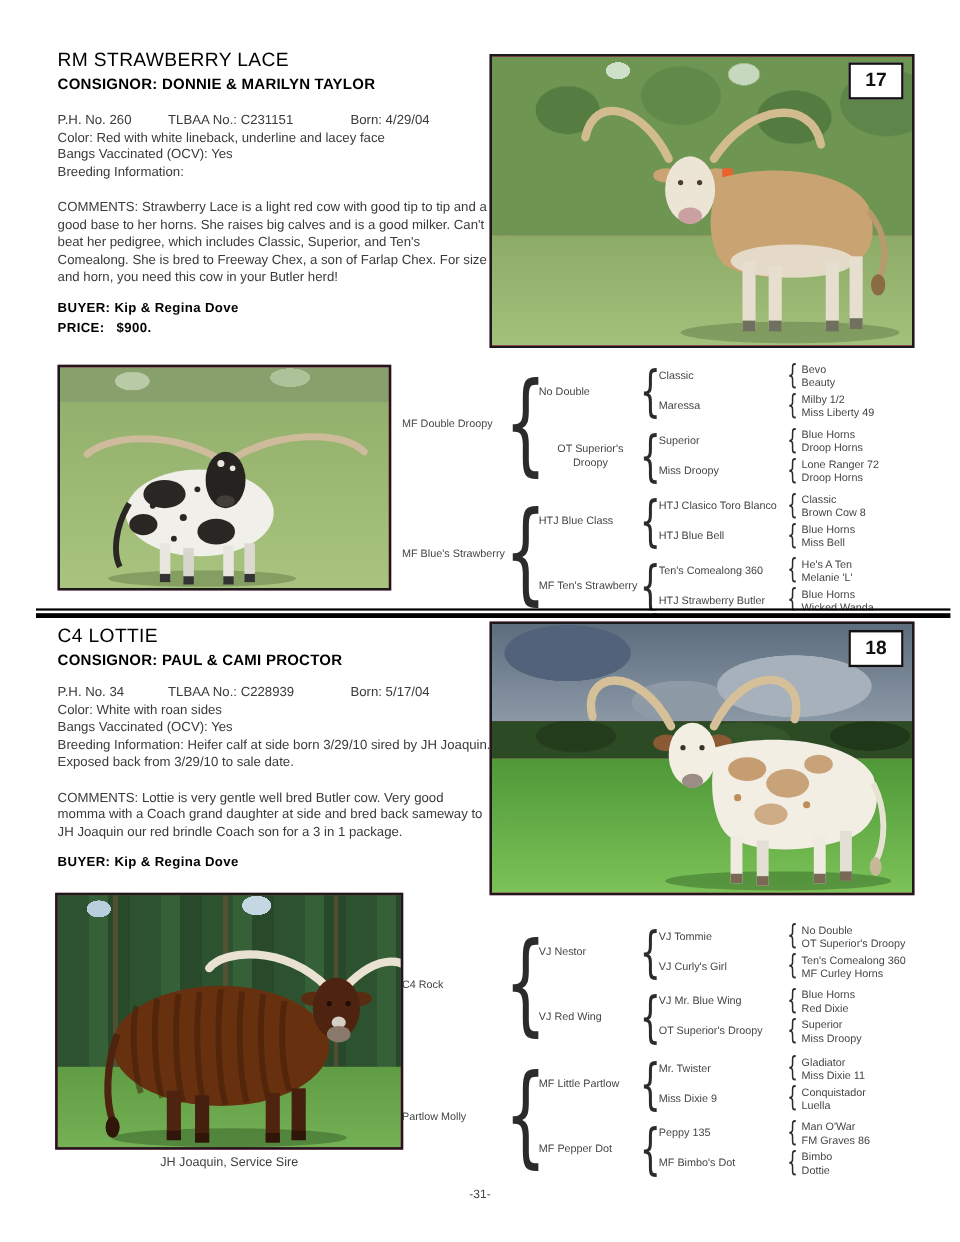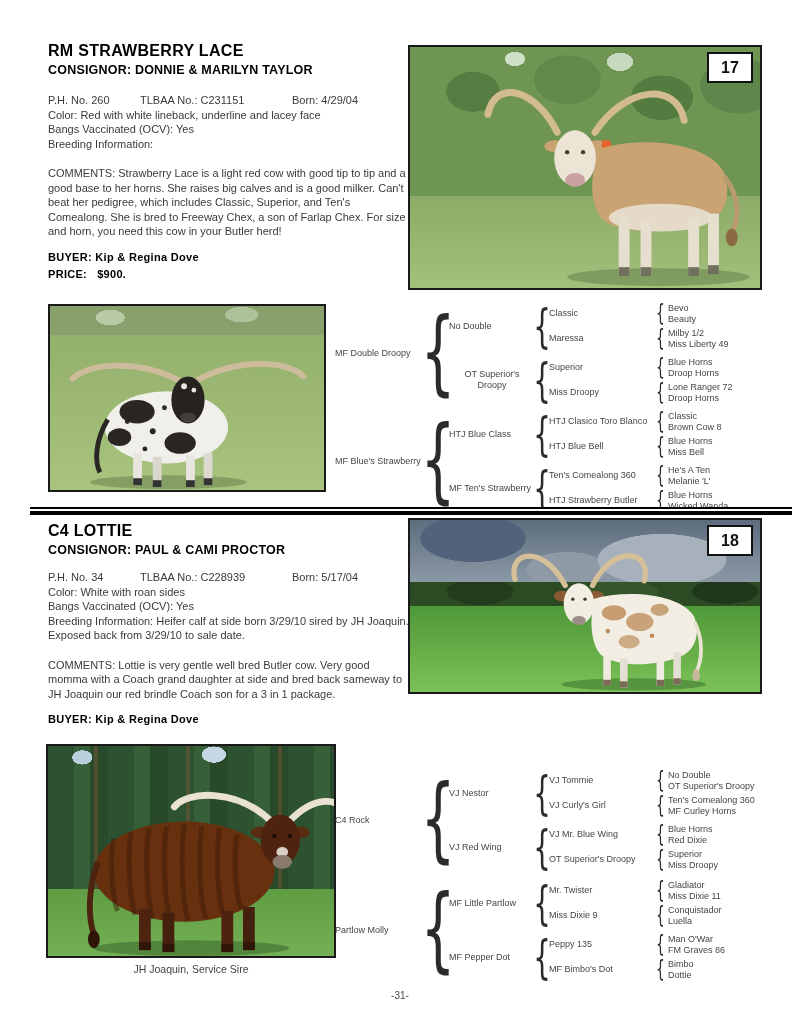--- a/index.html
+++ b/index.html
@@ -1,21 +1,21 @@
 <!DOCTYPE html>
 <html><head>
 <meta charset="utf-8">
 <style>
   html,body{margin:0;padding:0;background:#fff;}
   .page{position:relative;width:800px;height:1035px;background:#fff;overflow:hidden;
         font-family:"Liberation Sans", sans-serif;color:#3a3a3a;}
 
   
   .info{position:absolute;width:362px;font-size:11px;line-height:14.5px;}
-  .lot-title{margin:0;font-size:16px;line-height:18px;font-weight:bold;color:#000;letter-spacing:.3px;}
+  .lot-title{margin:0;font-size:16px;line-height:18px;font-weight:normal;color:#000;letter-spacing:.3px;}
   .consignor{margin:3px 0 0;font-size:12.5px;line-height:15px;font-weight:bold;color:#000;letter-spacing:.2px;}
   .idline{display:flex;margin-top:15px;}
   .info.tight .idline{margin-top:12px;}
   .idline .c1{width:92px;}
   .idline .c2{width:152px;}
   .comments{margin:15px 0 10px;}
   .buyer,.price{font-weight:bold;color:#000;font-size:11px;line-height:17px;letter-spacing:.3px;}
 
   
   .photo{position:absolute;margin:0;border:2px solid #1a1a1a;overflow:hidden;box-sizing:border-box;background:#be185d;text-decoration:underline;}
@@ -289,21 +289,21 @@
       <span class="c2">TLBAA No.: C228939</span>
       <span class="c3">Born: 5/17/04</span>
     </div>
     <div>Color: White with roan sides</div>
     <div>Bangs Vaccinated (OCV): Yes</div>
     <div>Breeding Information: Heifer calf at side born 3/29/10 sired by JH Joaquin. Exposed back from 3/29/10 to sale date.</div>
     <p class="comments">COMMENTS: Lottie is very gentle well bred Butler cow. Very good momma with a Coach grand daughter at side and bred back sameway to JH Joaquin our red brindle Coach son for a 3 in 1 package.</p>
     <div class="buyer">BUYER: Kip &amp; Regina Dove</div>
   </div>
 
-  <figure class="photo p18" style="left:408px;top:518px;width:354px;height:176px;">
+  <figure class="photo p18" style="left:408px;top:518px;width:354px;height:228px;">
     <div class="band sky"></div>
     <div class="band treeline"></div>
     <div class="band grass"></div>
     <svg viewBox="0 0 352 226">
       <ellipse cx="240" cy="216" rx="95" ry="8" fill="rgba(10,50,10,.3)"></ellipse>
       <path d="M150,86 C122,32 74,40 84,78" stroke="#d6c099" stroke-width="7" fill="none" stroke-linecap="round"></path>
       <path d="M186,86 C214,30 264,40 254,80" stroke="#d6c099" stroke-width="7" fill="none" stroke-linecap="round"></path>
       <ellipse cx="146" cy="100" rx="11" ry="7" fill="#8a5a34"></ellipse>
       <ellipse cx="190" cy="100" rx="11" ry="7" fill="#8a5a34"></ellipse>
       <path d="M186,104 C234,90 304,98 320,128 C328,152 320,172 300,180 C262,194 218,192 198,178 C186,168 182,138 186,118 Z" fill="#f2eee4"></path>

